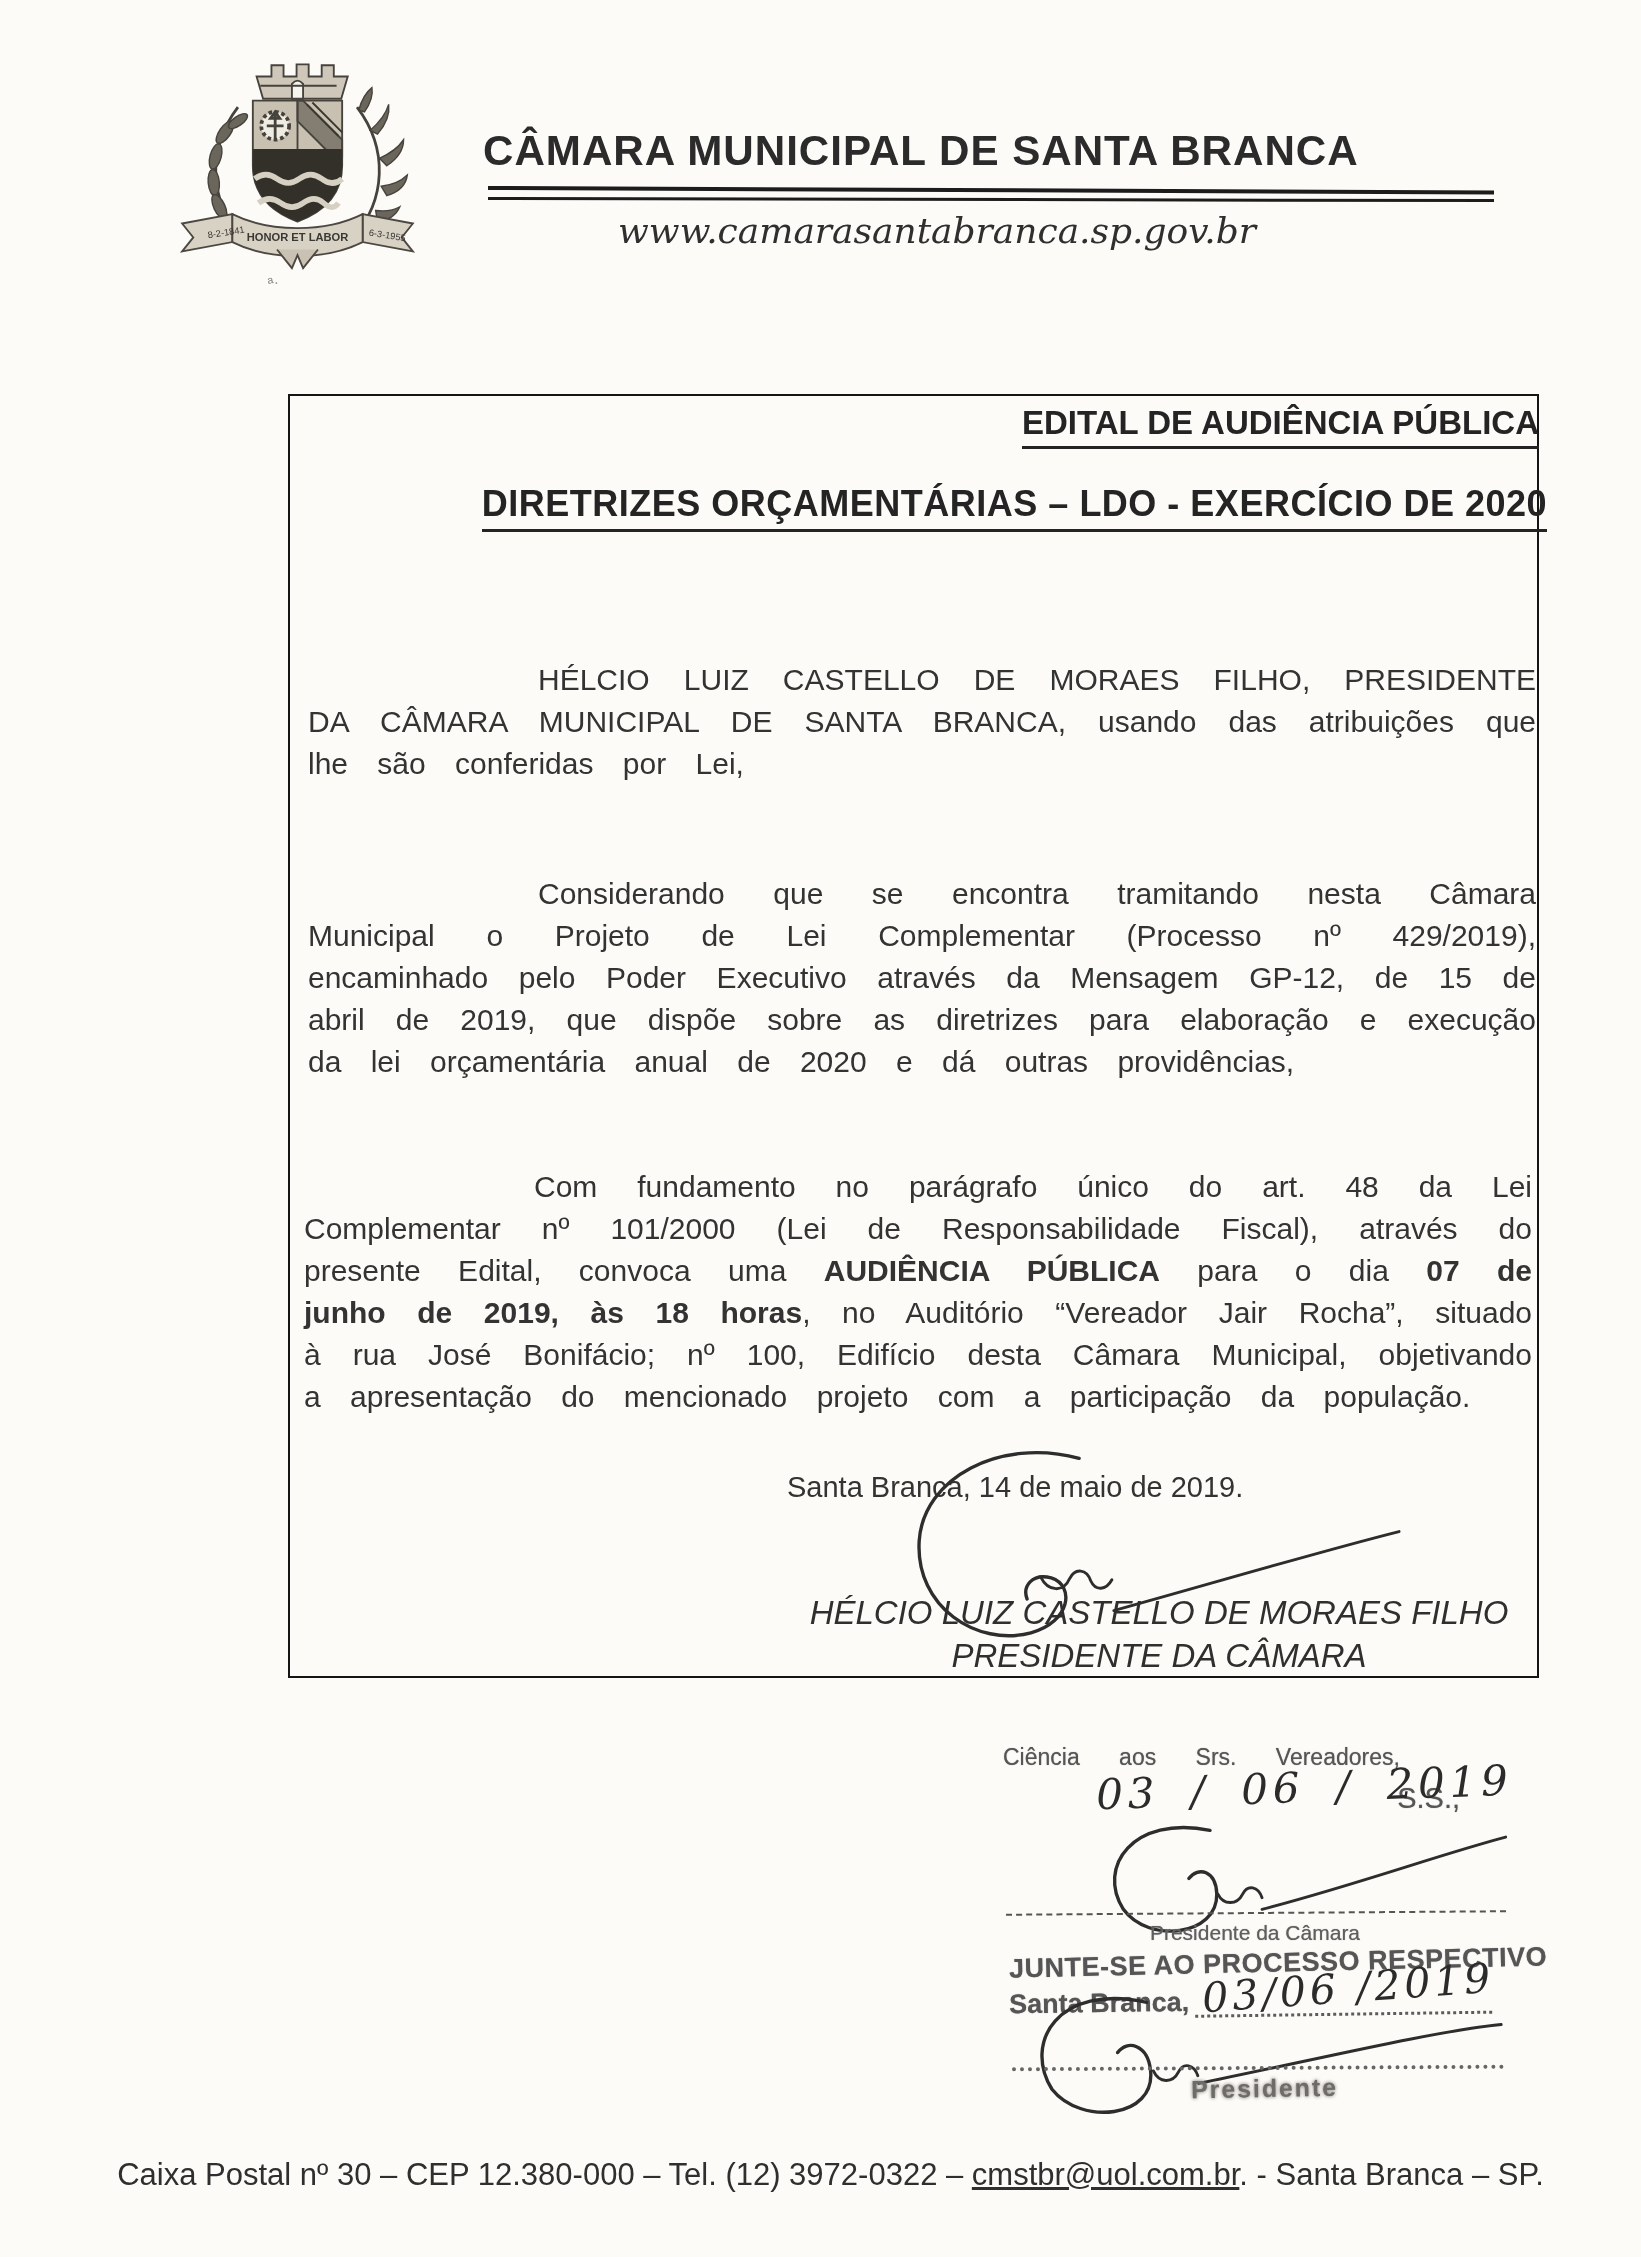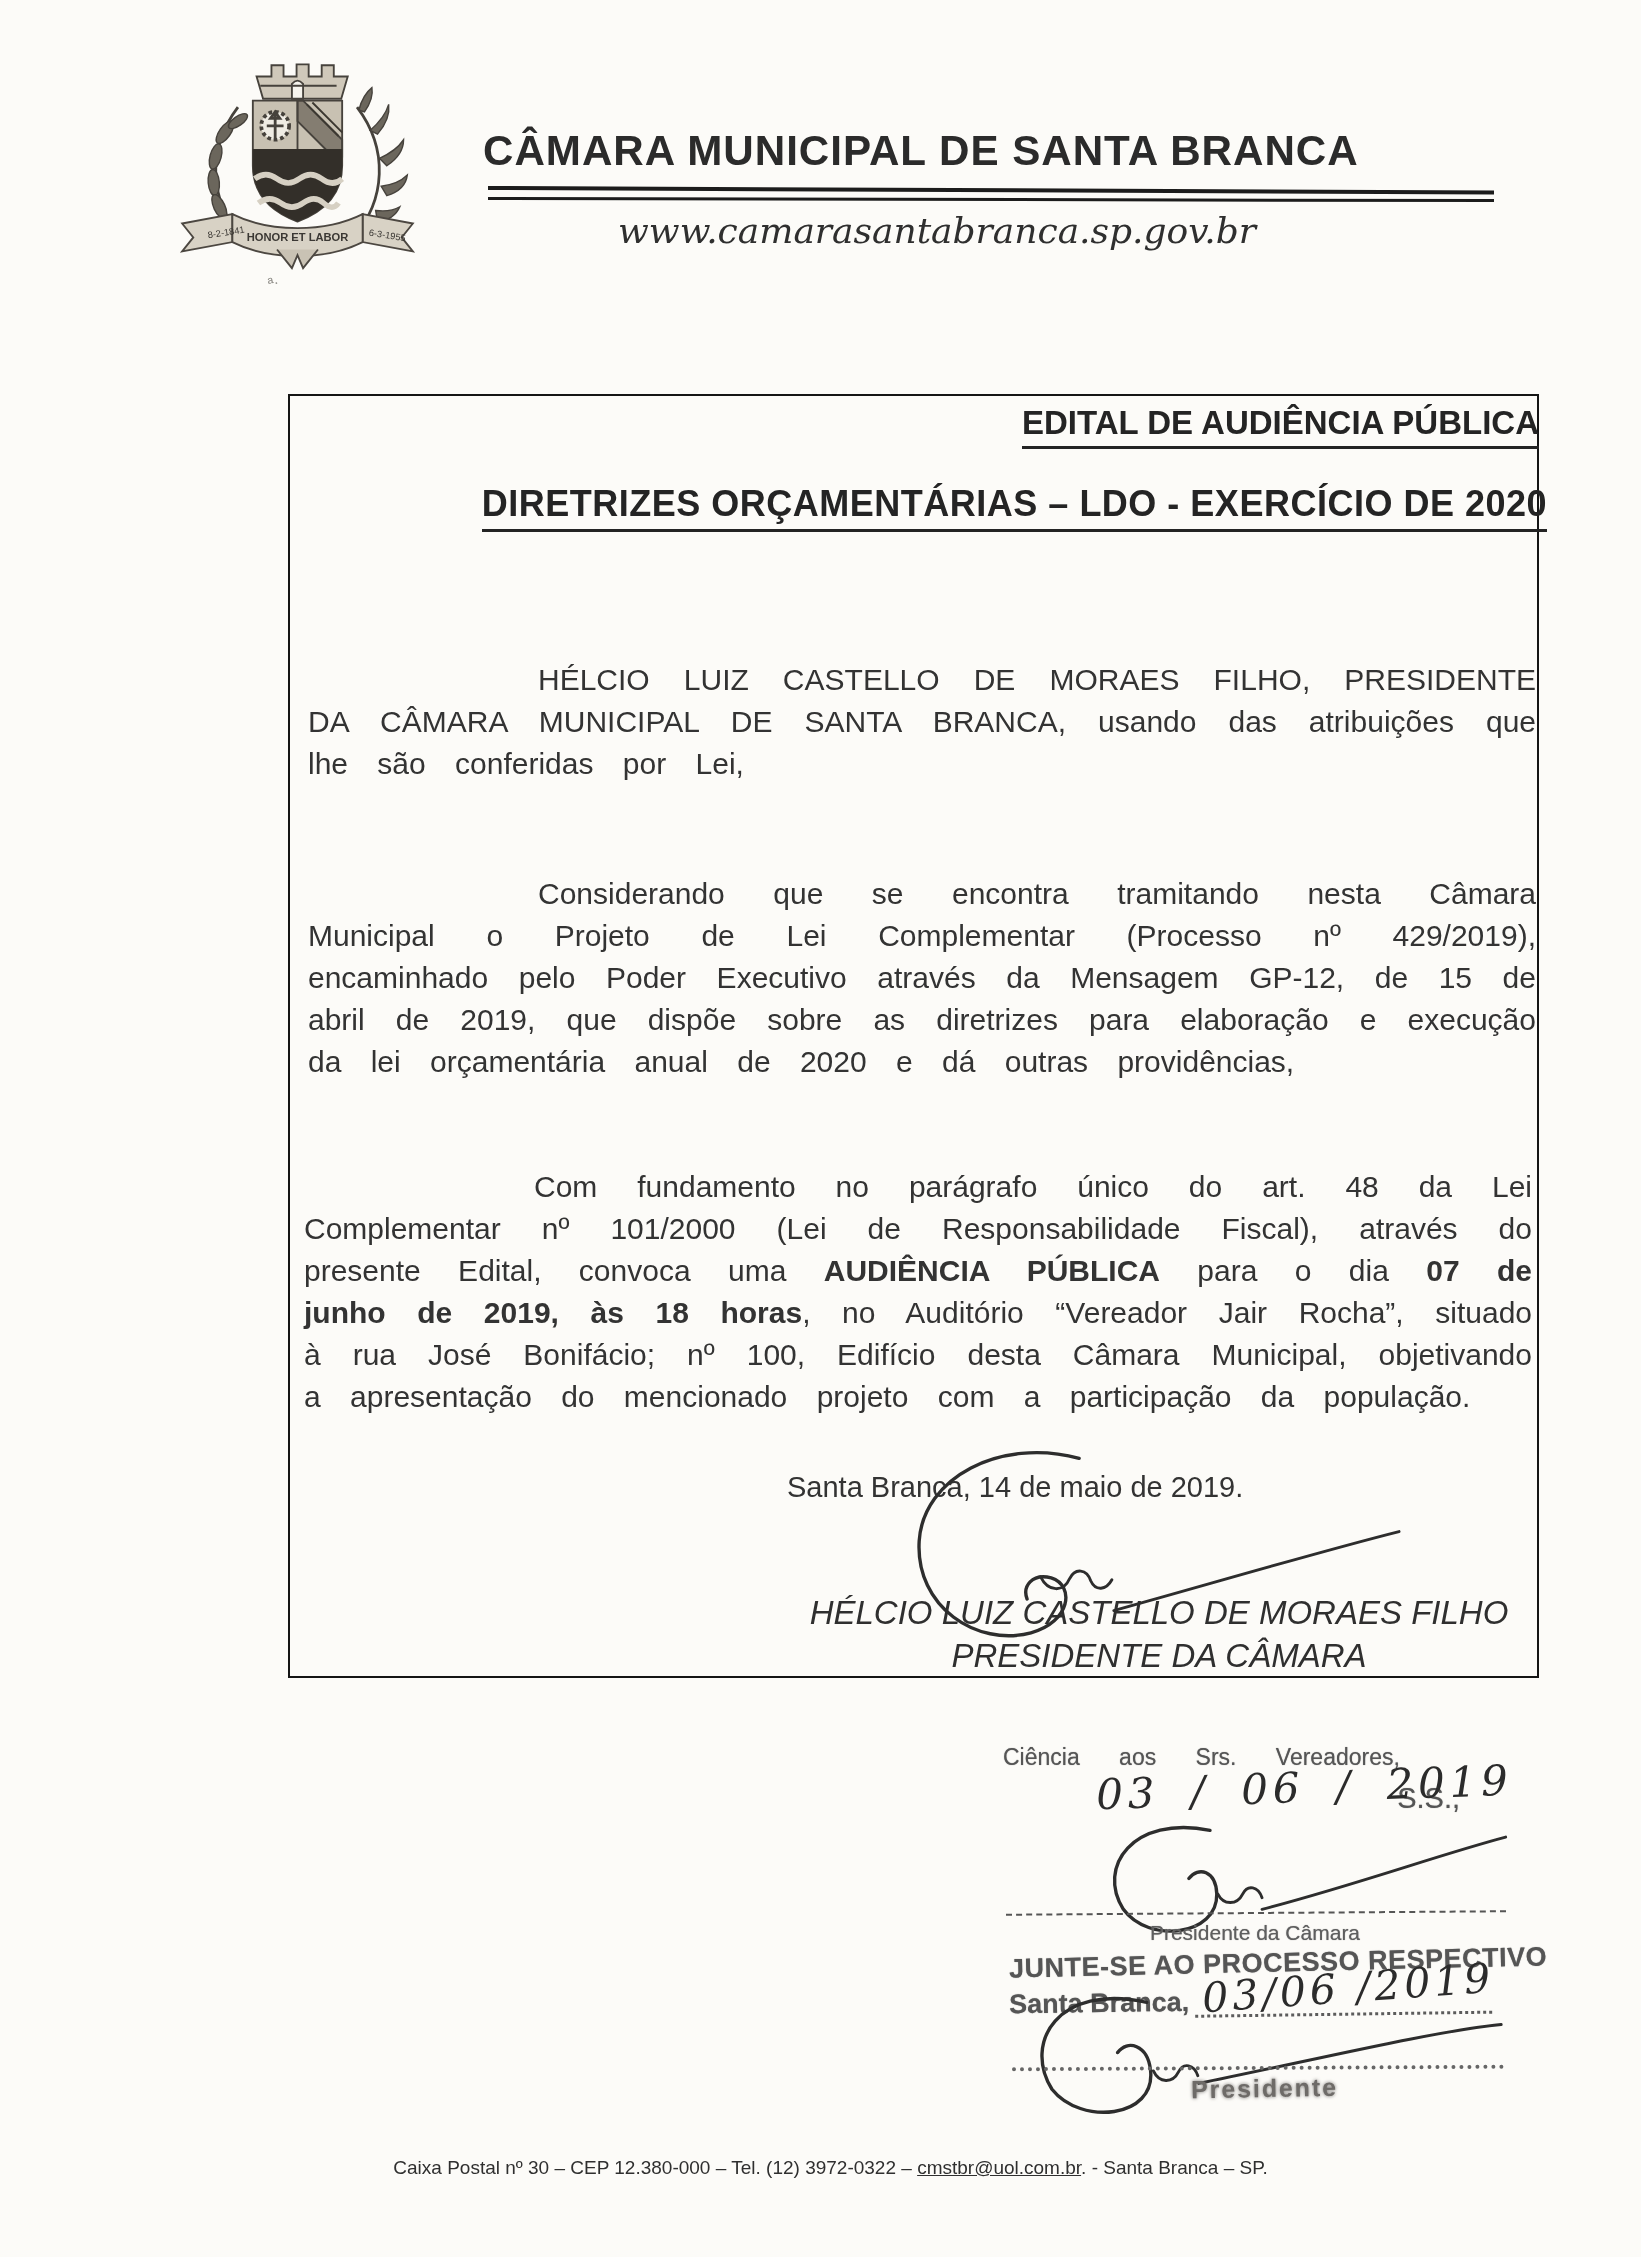--- a/index.html
+++ b/index.html
@@ -43,21 +43,21 @@
   .dash1{left:1006px;top:1912px;width:500px;border-top:2.9px dashed #555;transform:rotate(-0.4deg);}
   .pres-small{left:1110px;top:1921px;width:290px;text-align:center;font-size:21px;color:#5e5e5e;text-shadow:0 0 1px #888;}
   .stamp1{left:1009px;top:1948px;width:502px;font-size:27px;font-weight:bold;letter-spacing:0.5px;transform:rotate(-1.3deg);white-space:nowrap;}
   .stamp2{left:1009px;top:1985px;width:483px;display:flex;align-items:flex-end;font-size:27px;font-weight:bold;transform:rotate(-0.8deg);}
   .stamp2-fill{flex:1;border-bottom:3.9px dotted #5c5c5c;margin-left:5.8px;height:29px;}
   .hand2{left:1202px;top:1964px;font-size:41px;letter-spacing:3.9px;transform:rotate(-4deg);}
   .dotline2{left:1012px;top:2066px;width:492px;border-top:4.8px dotted #666;transform:rotate(-0.3deg);}
   .smudge{left:1144px;top:2074px;width:241px;text-align:center;font-size:25px;font-weight:bold;color:#6e6b68;letter-spacing:1.9px;text-shadow:0 0 3.9px #6e6b68;transform:rotate(-1deg);}
 
   
-  .footer{left:58px;top:2157px;width:1545px;text-align:center;font-size:19px;color:#2f2f2f;white-space:nowrap;}
+  .footer{left:58px;top:2157px;width:1545px;text-align:center;font-size:31px;color:#2f2f2f;white-space:nowrap;}
   .footer .email{text-decoration:underline;}
 </style>
 </head>
 <body>
 
 <div class="abs coat">
   <svg width="263" height="214" viewBox="0 0 280 230">
     <g stroke="#46423c" stroke-width="2" fill="#d9d3c6">
 
       <path d="M96,22 h16 v-12 h13 v12 h14 v-13 h13 v13 h14 v-12 h13 v12 h15 l-7,24 h-84 z" fill="#cfc8ba"></path>

